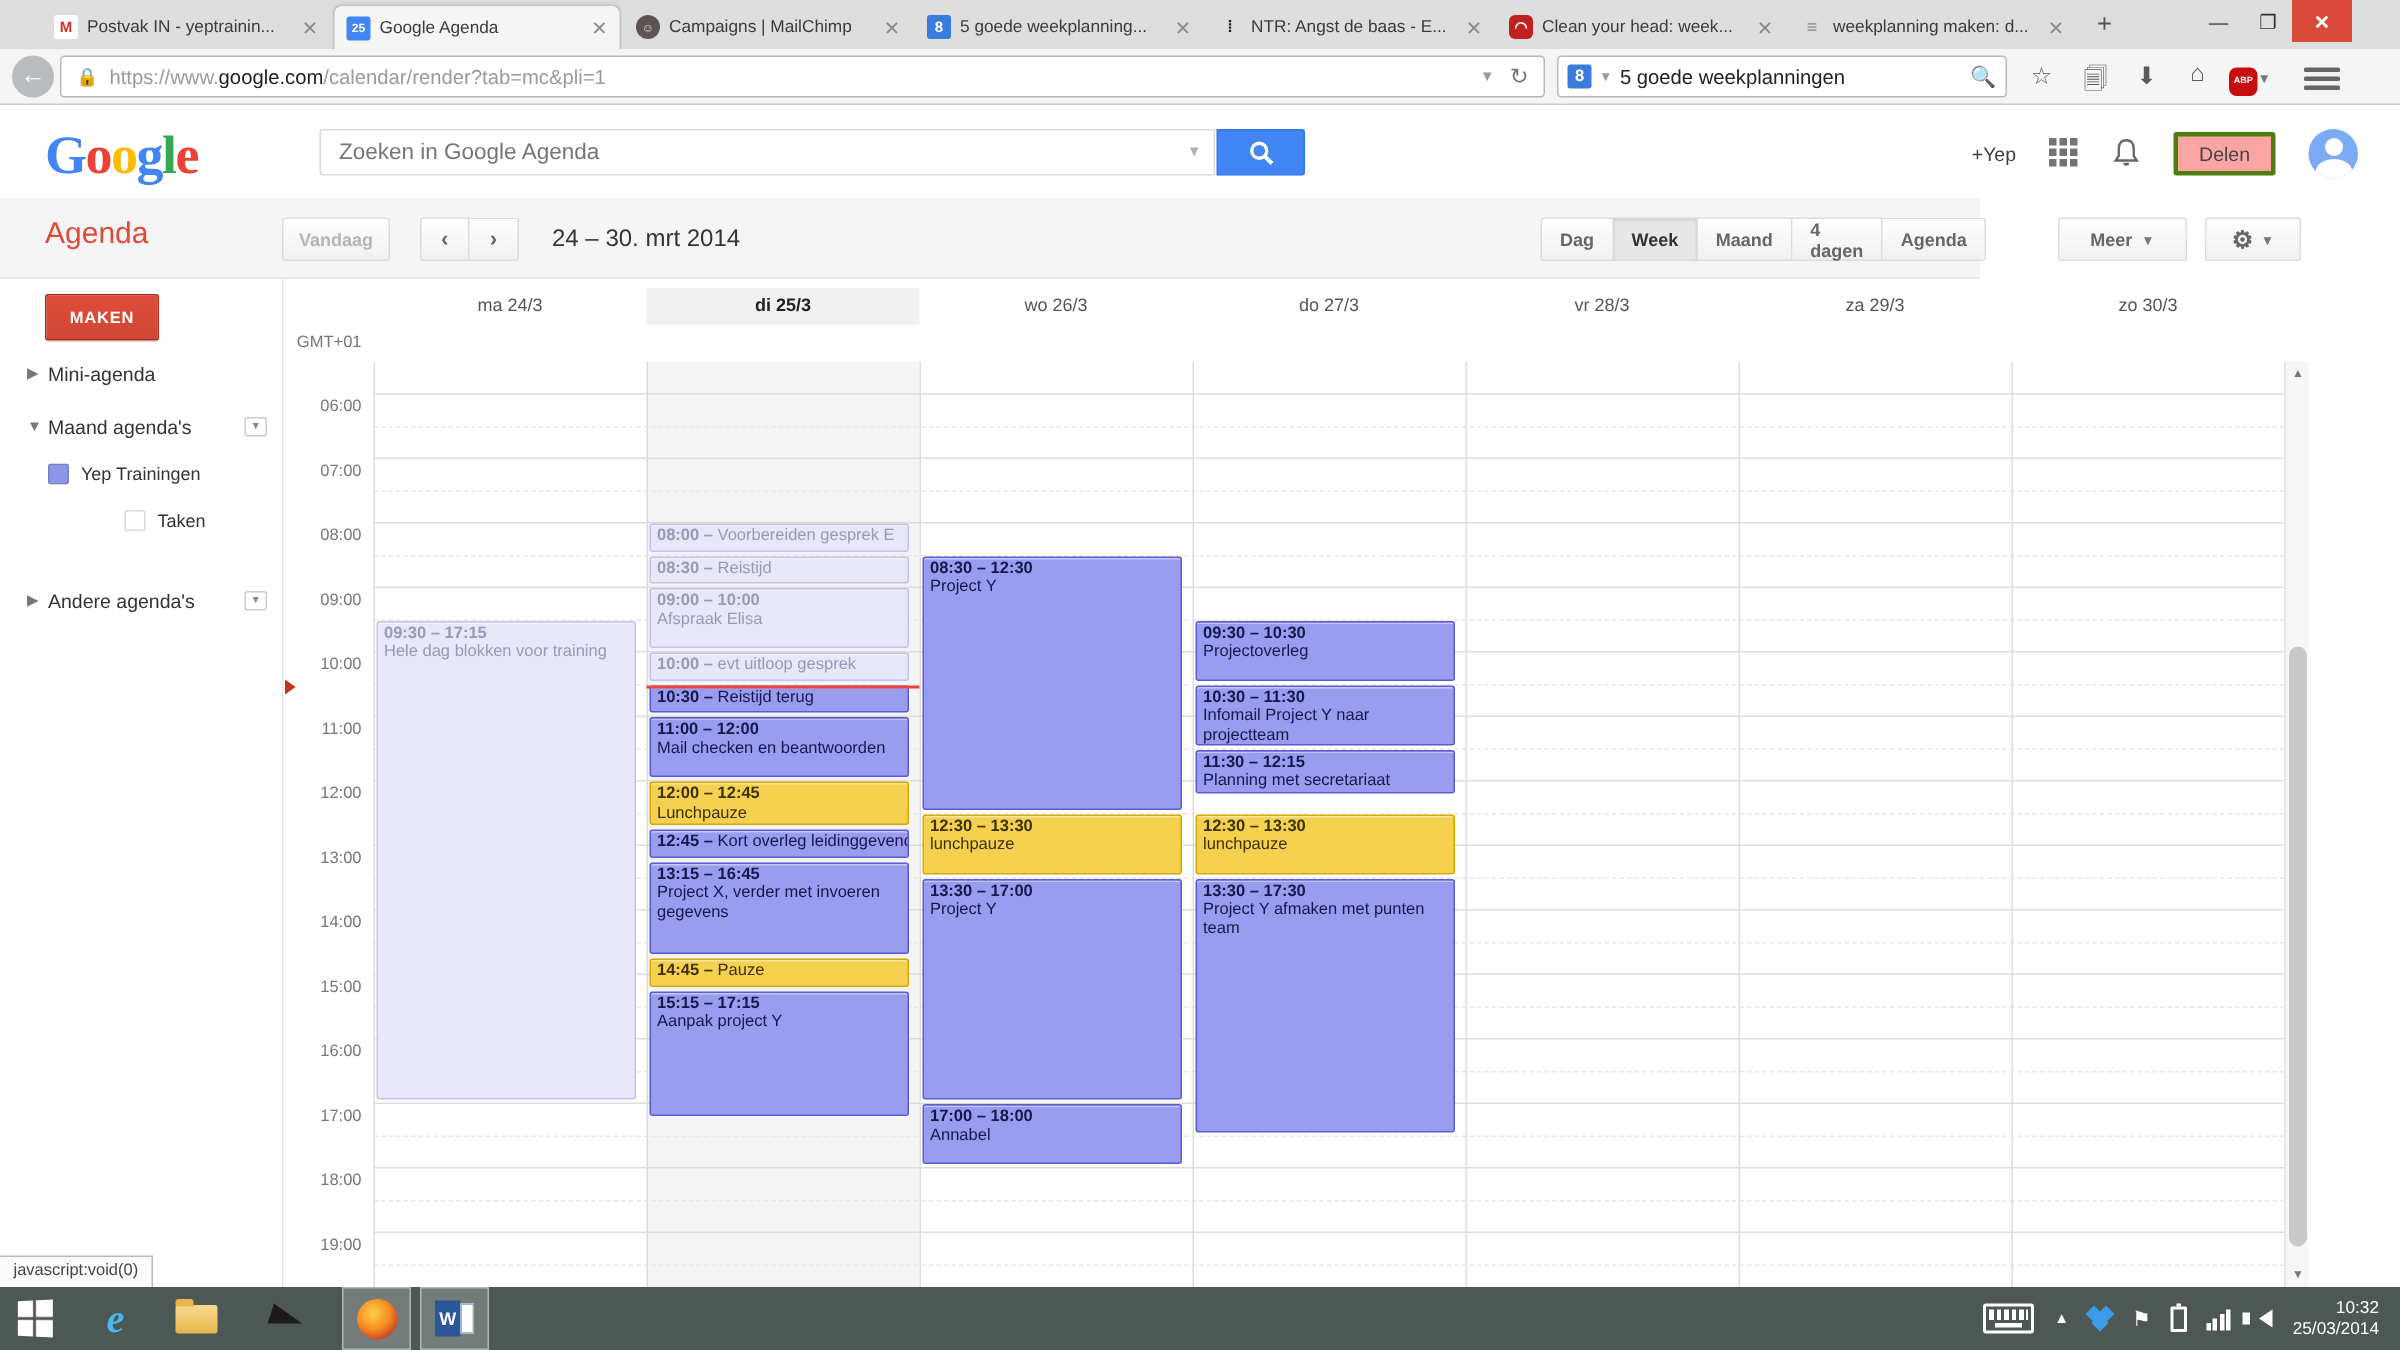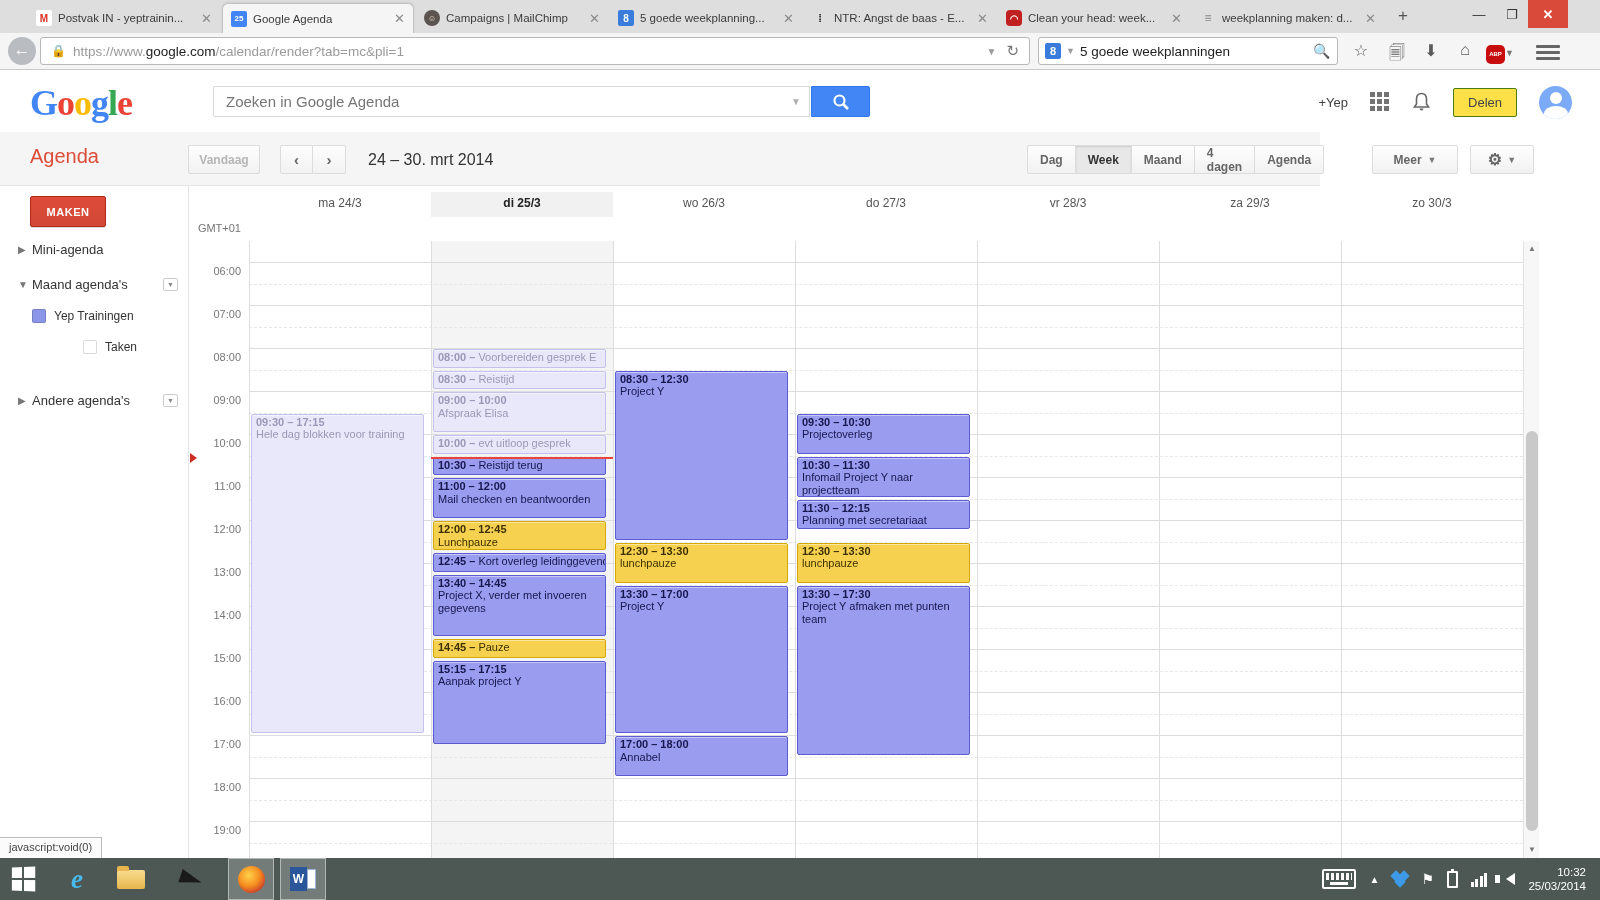--- a/index.html
+++ b/index.html
@@ -44,21 +44,21 @@
   #glogo { position:absolute; left:30px; top:12px; font-family:"Liberation Serif",serif; font-size:36px; font-weight:bold; letter-spacing:-1px; cursor:pointer; }
   #gc-search { position:absolute; left:213px; top:16px; width:597px; height:31px; border:1px solid #d9d9d9; border-radius:2px 0 0 2px; background:#fff; display:flex; align-items:center; }
   #gc-search input { flex:1; border:none; outline:none; font-size:15px; color:#777; padding:0 12px; font-family:"Liberation Sans",sans-serif; background:transparent; }
   #gc-search .caret { color:#b0b0b0; font-size:10px; padding-right:8px; cursor:pointer; }
   #gc-search-btn { position:absolute; left:811px; top:16px; width:59px; height:31px; background:#4285f4; border:1px solid #3079ed; border-radius:0 2px 2px 0; cursor:pointer; display:flex; align-items:center; justify-content:center; }
   #hdr-right { position:absolute; right:28px; top:14px; height:36px; display:flex; align-items:center; gap:22px; }
   #plus-link { font-size:13px; color:#404040; cursor:pointer; }
   #apps-grid { width:20px; height:20px; display:grid; grid-template-columns:repeat(3,5px); grid-template-rows:repeat(3,5px); gap:2px; cursor:pointer; }
   #apps-grid i { background:#737373; }
   #bell svg { display:block; cursor:pointer; }
-  #share-btn { height:29px; padding:0 14px; background:#fde047; border:1px solid #4d7c0f; border-radius:2px; font-size:13px; color:#444; display:flex; align-items:center; cursor:pointer; }
+  #share-btn { height:29px; padding:0 14px; background:#fca5a5; border:3px solid #4d7c0f; border-radius:2px; font-size:13px; color:#444; display:flex; align-items:center; cursor:pointer; }
   #avatar { width:33px; height:33px; border-radius:50%; background:#7baaf7; position:relative; overflow:hidden; cursor:pointer; }
   #avatar .head { position:absolute; left:10.5px; top:6px; width:12px; height:12px; border-radius:50%; background:#fff; }
   #avatar .body { position:absolute; left:4.5px; top:20px; width:24px; height:16px; border-radius:50% 50% 0 0; background:#fff; }
 
   
   #subheader { position:absolute; left:0; top:132px; width:1320px; height:54px; background:#f5f5f5; border-bottom:1px solid #e5e5e5; }
   #app-title { position:absolute; left:30px; top:13px; font-size:20px; color:#dd4b39; }
   .gbtn { height:29px; border:1px solid #dcdcdc; border-radius:2px; background:linear-gradient(#fefefe,#f1f1f1); font-size:12px; font-weight:bold; color:#666; display:inline-flex; align-items:center; justify-content:center; padding:0 12px; cursor:pointer; }
   #today-btn { position:absolute; left:188px; top:13px; width:72px; color:#b5b5b5; cursor:default; }
   #nav-arrows { position:absolute; left:280px; top:13px; display:flex; }
@@ -386,21 +386,21 @@
         <div class="evt full" style="left: 244px; width: 173px; top: 237px; height: 40px; background: rgb(154, 156, 240); border: 1px solid rgb(91, 91, 210); color: rgb(23, 23, 77);">
           <div class="t">11:00 – 12:00</div>
           <div>Mail checken en beantwoorden</div>
         </div>
         <div class="evt full" style="left: 244px; width: 173px; top: 280px; height: 29.25px; background: rgb(246, 209, 79); border: 1px solid rgb(211, 169, 0); color: rgb(60, 48, 0);">
           <div class="t">12:00 – 12:45</div>
           <div>Lunchpauze</div>
         </div>
         <div class="evt compact" style="left: 244px; width: 173px; top: 312.25px; height: 18.5px; background: rgb(154, 156, 240); border: 1px solid rgb(91, 91, 210); color: rgb(23, 23, 77);"><span class="t">12:45 – </span><span>Kort overleg leidinggevende</span></div>
         <div class="evt full" style="left: 244px; width: 173px; top: 333.75px; height: 61.5px; background: rgb(154, 156, 240); border: 1px solid rgb(91, 91, 210); color: rgb(23, 23, 77);">
-          <div class="t">13:40 – 14:45</div>
+          <div class="t">13:15 – 16:45</div>
           <div>Project X, verder met invoeren gegevens</div>
         </div>
         <div class="evt compact" style="left: 244px; width: 173px; top: 398.25px; height: 18.5px; background: rgb(246, 209, 79); border: 1px solid rgb(211, 169, 0); color: rgb(60, 48, 0);"><span class="t">14:45 – </span><span>Pauze</span></div>
         <div class="evt full" style="left: 244px; width: 173px; top: 419.75px; height: 83px; background: rgb(154, 156, 240); border: 1px solid rgb(91, 91, 210); color: rgb(23, 23, 77);">
           <div class="t">15:15 – 17:15</div>
           <div>Aanpak project Y</div>
         </div>
         <div class="evt full" style="left: 426px; width: 173px; top: 129.5px; height: 169px; background: rgb(154, 156, 240); border: 1px solid rgb(91, 91, 210); color: rgb(23, 23, 77);">
           <div class="t">08:30 – 12:30</div>
           <div>Project Y</div>

